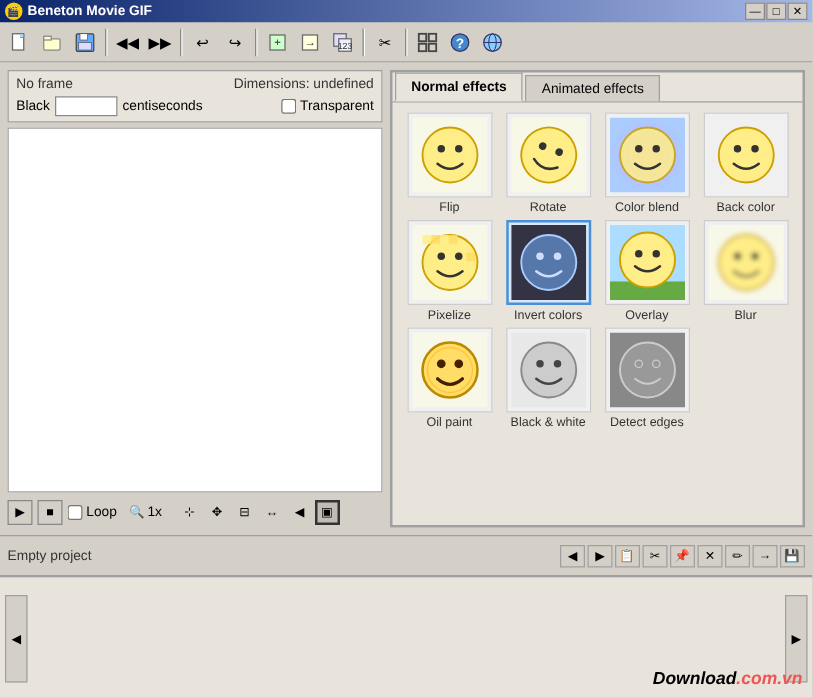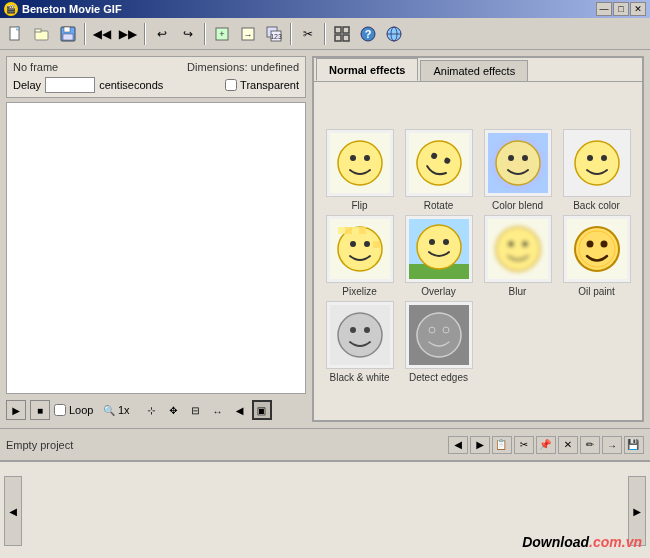--- a/index.html
+++ b/index.html
@@ -204,21 +204,20 @@
       flex: 1;
       display: flex;
       flex-direction: column;
     }
     .effects-container {
       background: #e8e4dc;
       border: 2px solid #a0a0a0;
       flex: 1;
       display: flex;
       flex-direction: column;
-      gap: 39px;
     }
     .tabs-row {
       display: flex;
       border-bottom: 1px solid #a0a0a0;
     }
     .tab {
       padding: 4px 12px;
       font-size: 11px;
       border: 1px solid #a0a0a0;
       border-bottom: none;
@@ -433,21 +432,21 @@
 
 <div class="main-area">
 
   <div class="left-panel">
     <div class="frame-info">
       <div class="frame-info-row">
         <span class="no-frame-label">No frame</span>
         <span class="dimensions-label">Dimensions: undefined</span>
       </div>
       <div class="delay-row">
-        <span>Delay</span>
+        <span>Black</span>
         <input type="text" class="delay-input" value="" style="">
         <span>centiseconds</span>
         <div class="transparent-check">
           <input type="checkbox" style="">
           <span>Transparent</span>
         </div>
       </div>
     </div>
 
     <div class="canvas-area"></div>
@@ -558,20 +557,32 @@
               <rect x="36" y="15" width="7" height="7" fill="#ffee88" opacity="0.9"></rect>
               <rect x="43" y="22" width="7" height="7" fill="#ffdd66" opacity="0.9"></rect>
               <circle cx="23" cy="25" r="3" fill="#333"></circle>
               <circle cx="37" cy="25" r="3" fill="#333"></circle>
               <path d="M 20 37 Q 30 45 40 37" fill="none" stroke="#333" stroke-width="2" stroke-linecap="round"></path>
             </svg>
           </div>
           <span class="effect-label">Pixelize</span>
         </div>
 
+        <div class="effect-item">
+          <div class="effect-thumb selected">
+            <svg width="60" height="60" viewBox="0 0 60 60">
+              <rect width="60" height="60" fill="#334"></rect>
+              <circle cx="30" cy="30" r="22" fill="#5577aa" stroke="#aaccff" stroke-width="1.5"></circle>
+              <circle cx="23" cy="25" r="3" fill="#ccddff"></circle>
+              <circle cx="37" cy="25" r="3" fill="#ccddff"></circle>
+              <path d="M 20 37 Q 30 45 40 37" fill="none" stroke="#ccddff" stroke-width="2" stroke-linecap="round"></path>
+            </svg>
+          </div>
+          <span class="effect-label">Invert colors</span>
+        </div>
 
         <div class="effect-item">
           <div class="effect-thumb">
             <svg width="60" height="60" viewBox="0 0 60 60">
               <rect width="60" height="60" fill="#c8e8c8"></rect>
 
               <rect x="0" y="45" width="60" height="15" fill="#66aa44"></rect>
 
               <rect x="0" y="0" width="60" height="45" fill="#aaddff"></rect>
               <circle cx="30" cy="28" r="22" fill="#ffee88" stroke="#cca000" stroke-width="1.5"></circle>

